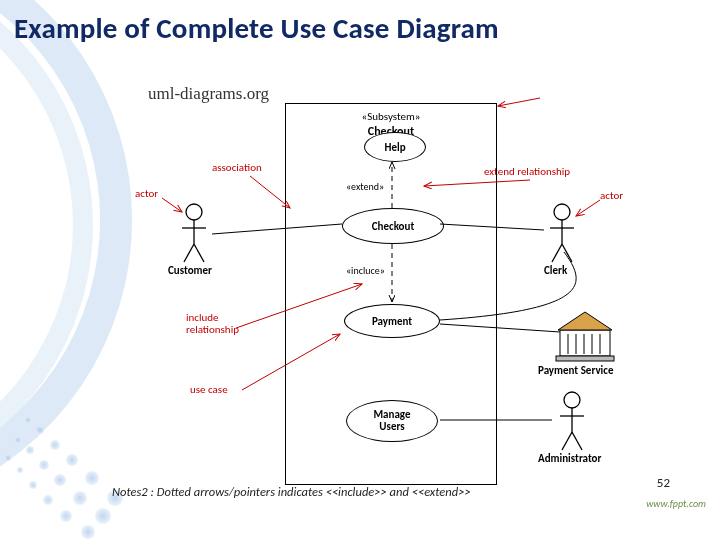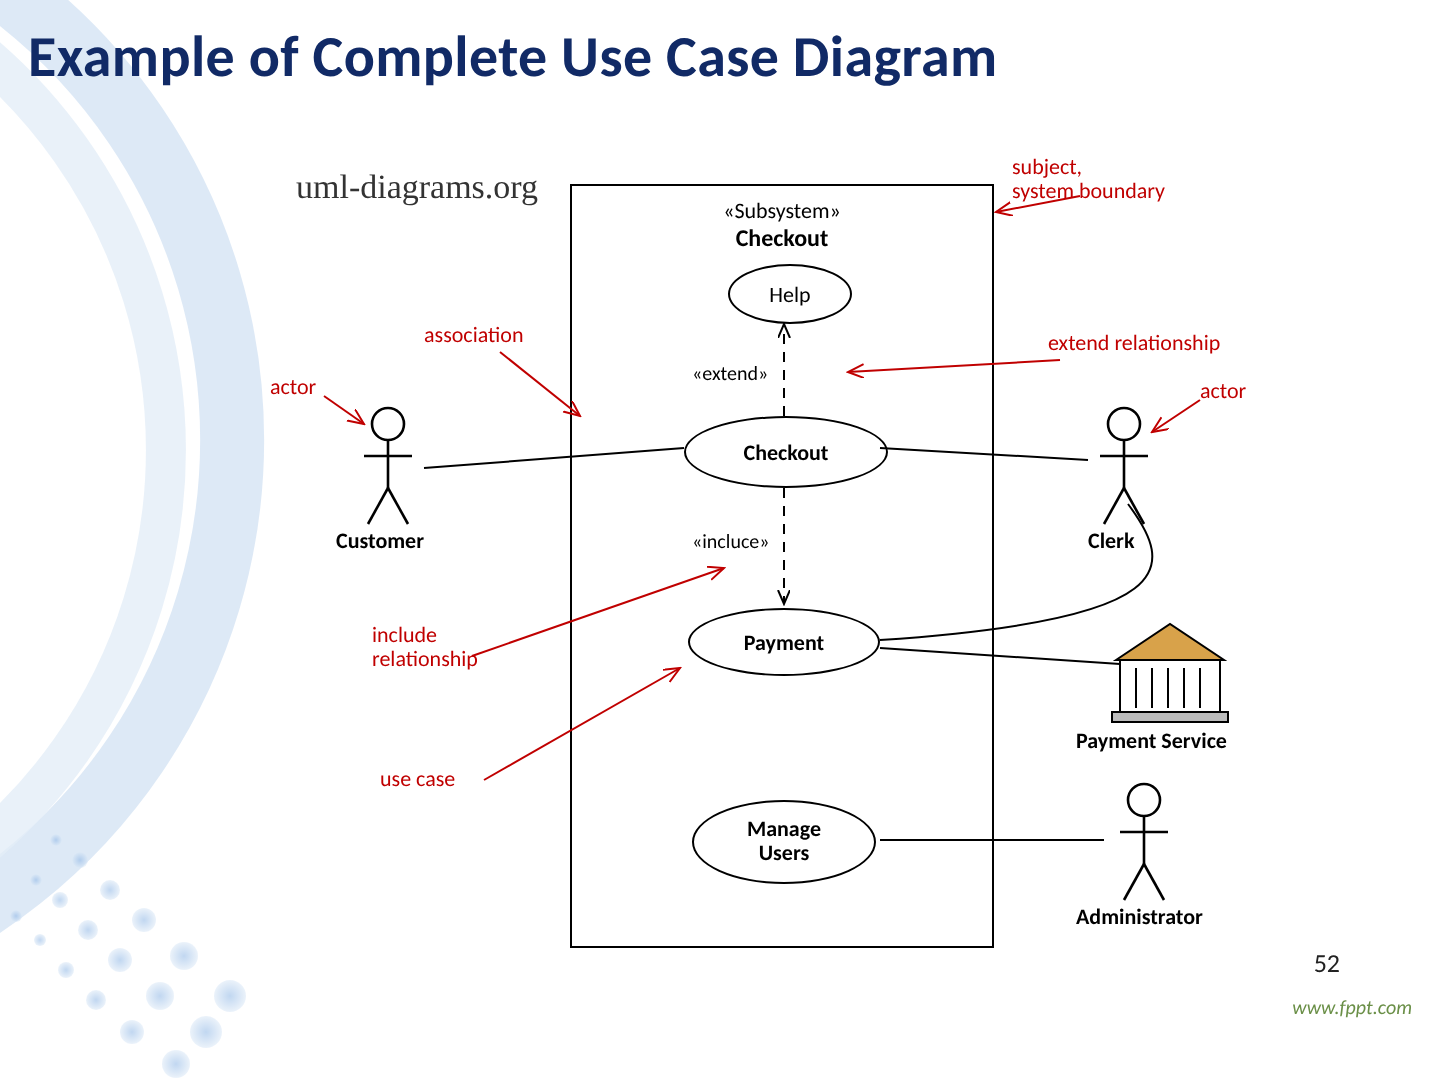--- a/index.html
+++ b/index.html
@@ -1,25 +1,25 @@
 <!DOCTYPE html>
 <html><head>
 <meta charset="utf-8">
 <style>
   html,body{margin:0;padding:0;width:720px;height:540px;font-family:"Calibri","Segoe UI",sans-serif;background:#fff;overflow:hidden}
   .slide{position:relative;width:720px;height:514px}
   .deco-left{position:absolute;left:0;top:0;width:140px;height:540px;overflow:hidden;pointer-events:none}
   .title{position:absolute;left:14px;top:10px;font-size:29px;font-weight:700;color:#112a66;letter-spacing:.2px}
   .diagram{position:absolute;left:140px;top:84px;width:500px;height:396px;background:#fff}
   .source{position:absolute;left:8px;top:0;font-family:Georgia,serif;font-size:17px;color:#333}
-  .boundary{position:absolute;left:145px;top:8px;width:210px;height:380px;border:1px solid #000}
+  .boundary{position:absolute;left:145px;top:19px;width:210px;height:380px;border:1px solid #000}
   .boundary-title1{position:absolute;left:0;right:0;top:6px;text-align:center;font-size:11px;color:#000}
   .boundary-title2{position:absolute;left:0;right:0;top:20px;text-align:center;font-size:12px;font-weight:700;color:#000}
   .usecase{position:absolute;border:1px solid #000;border-radius:50%;background:#fff;font-size:11px;font-weight:700;display:flex;align-items:center;justify-content:center}
-  .usecase.small{font-weight:400}
+  .usecase.small{font-weight:700}
   .dep{position:absolute;font-size:10px;color:#000}
   .red-label{position:absolute;font-size:11px;color:#c00000;line-height:1.1}
   .actor-label{position:absolute;font-size:11px;font-weight:700;color:#000;text-align:left}
   svg{position:absolute;overflow:visible}
   .notes{position:absolute;left:112px;bottom:14px;font-size:12.5px;font-style:italic;color:#222;line-height:1.25}
   .pagenum{position:absolute;right:50px;bottom:24px;font-size:13px;color:#222}
   .fppt{position:absolute;right:14px;bottom:4px;font-size:10px;color:#6a8f47;font-style:italic}
 </style>
 </head>
 <body>
@@ -57,26 +57,24 @@
           <circle cx="88" cy="532" r="7"></circle>
       </g>
     </svg>
   </div>
 
   <div class="title">Example of Complete Use Case Diagram</div>
 
   <div class="diagram">
     <div class="source">uml-diagrams.org</div>
 
-    <div class="red-label" style="left:366px;top:-6px;white-space:pre">subject,
-system boundary</div>
     <div class="red-label" style="left:72px;top:78px">association</div>
     <div class="red-label" style="left:-5px;top:104px">actor</div>
     <div class="red-label" style="left:460px;top:106px">actor</div>
-    <div class="red-label" style="left:384px;top:82px">extend relationship</div>
+    <div class="red-label" style="left:344px;top:82px">extend relationship</div>
     <div class="red-label" style="left:46px;top:228px;white-space:pre">include
 relationship</div>
     <div class="red-label" style="left:50px;top:300px">use case</div>
 
     <div class="boundary">
       <div class="boundary-title1">«Subsystem»</div>
       <div class="boundary-title2">Checkout</div>
     </div>
 
     <div class="usecase small" style="left:224px;top:48px;width:60px;height:28px">Help</div>
@@ -149,16 +147,17 @@
       </g>
     </svg>
 
     <div class="actor-label" style="left:28px;top:180px;width:56px">Customer</div>
     <div class="actor-label" style="left:404px;top:180px;width:40px">Clerk</div>
     <div class="actor-label" style="left:398px;top:280px;width:100px">Payment Service</div>
     <div class="actor-label" style="left:398px;top:368px;width:80px">Administrator</div>
   </div>
 
   <div class="notes">
+    <div>Notes2 : Dotted arrows/pointers indicates &lt;&lt;include&gt;&gt; and &lt;&lt;extend&gt;&gt;</div>
   </div>
   <div class="pagenum">52</div>
   <div class="fppt">www.fppt.com</div>
 </div>
 
 </body></html>

